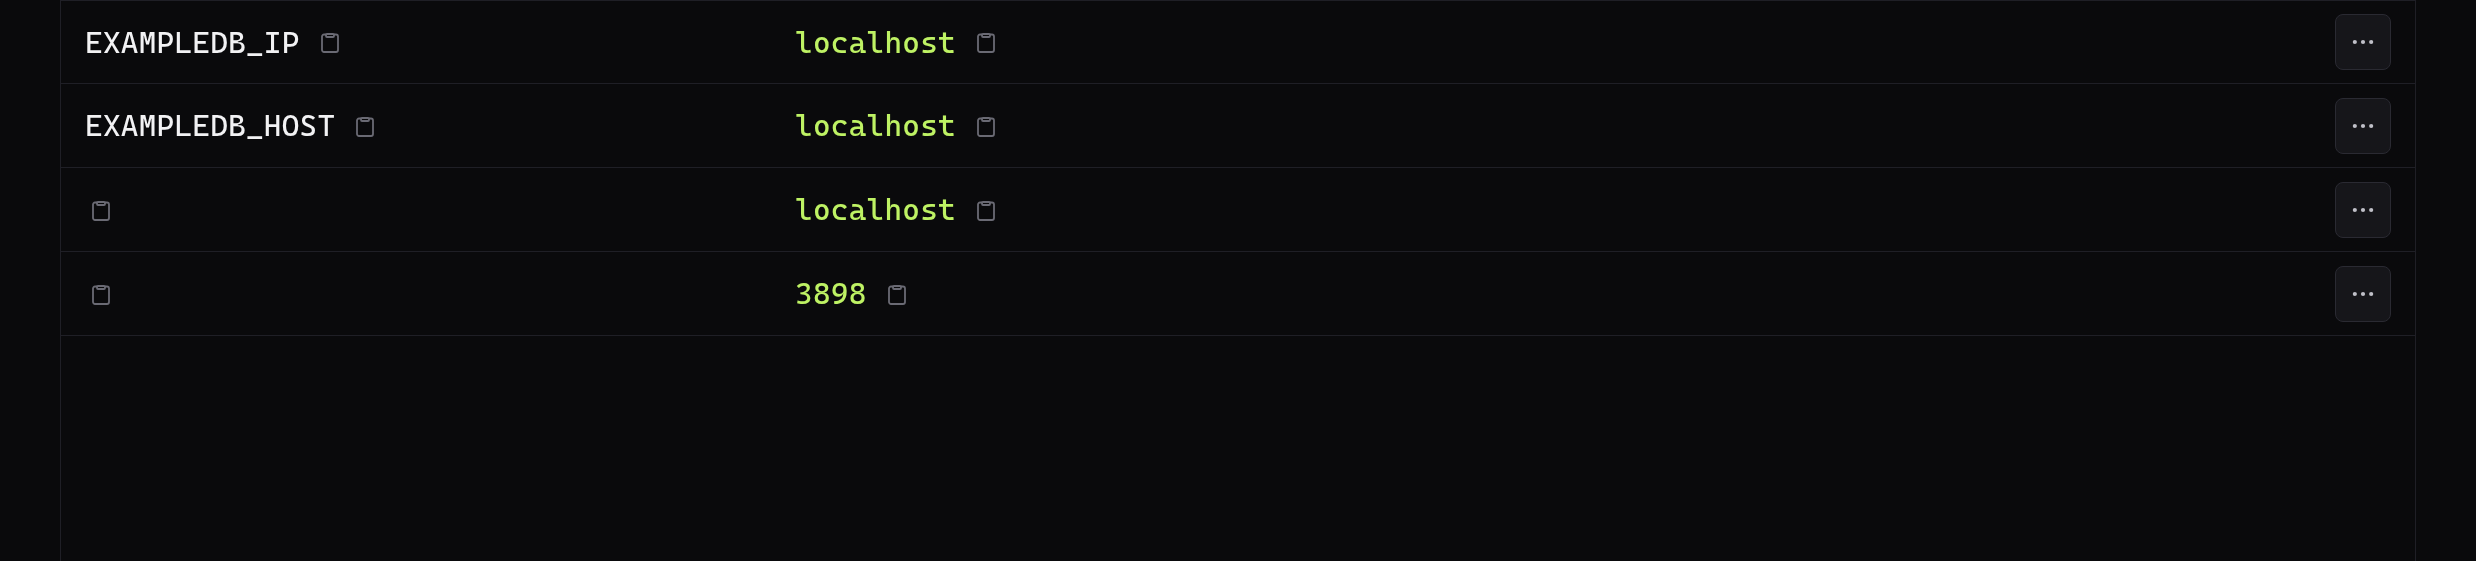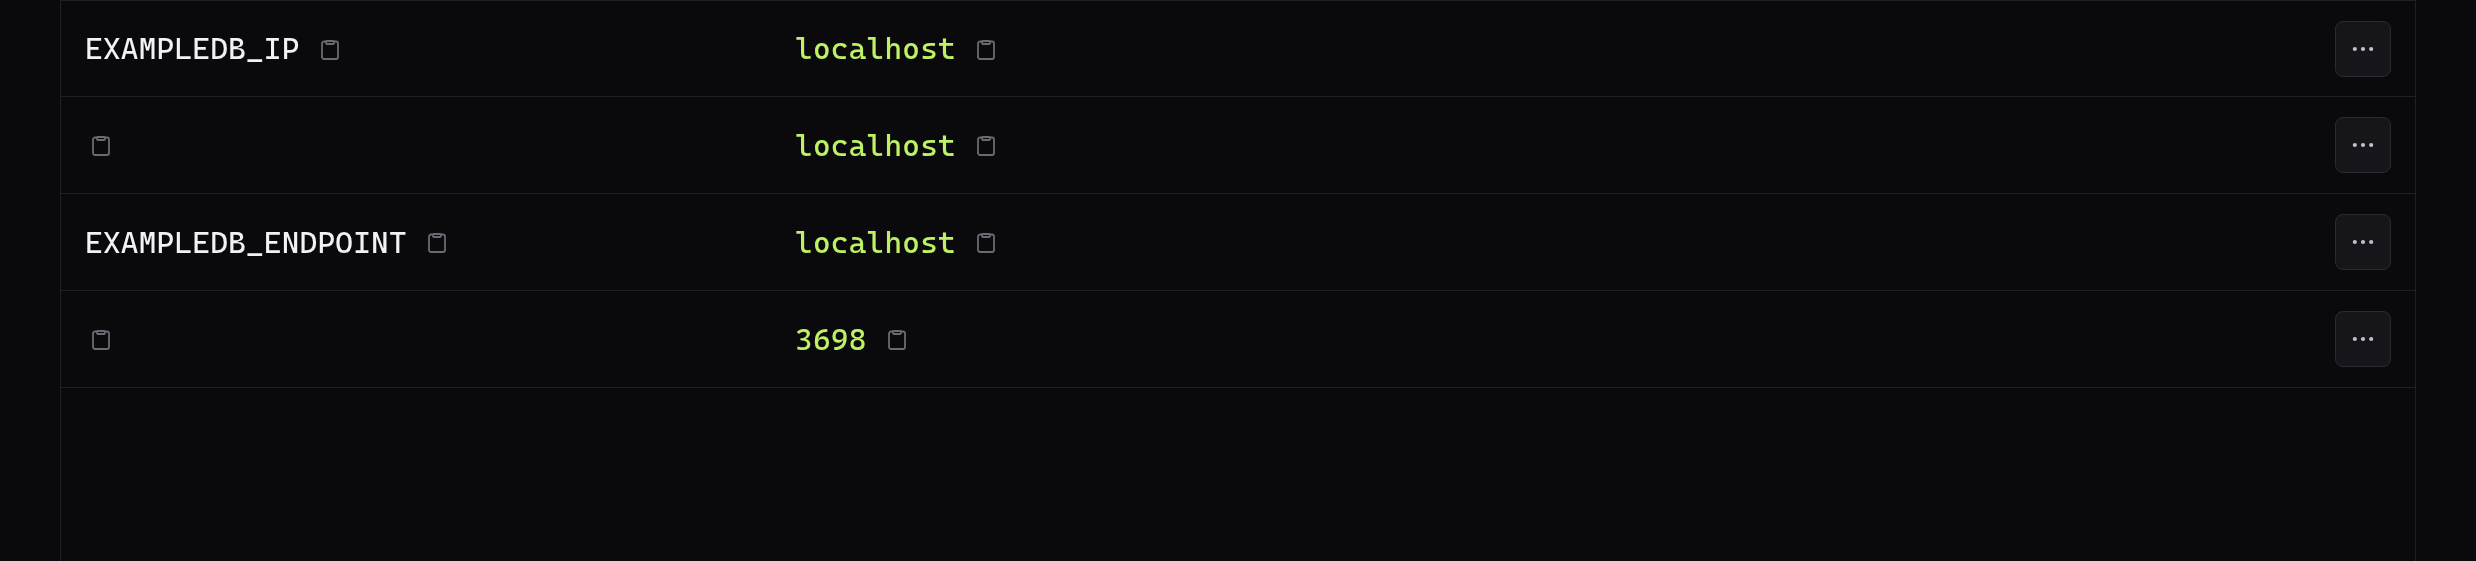--- a/index.html
+++ b/index.html
@@ -17,21 +17,21 @@
     }
     .table-container {
       border-left: 1px solid #1f1f26;
       border-right: 1px solid #1f1f26;
       height: 100%;
     }
     .row {
       display: flex;
       align-items: center;
       border-bottom: 1px solid #1f1f26;
-      height: 97px;
+      height: 84px;
       padding: 0 24px;
     }
     .row:first-child {
       border-top: 1px solid #1f1f26;
     }
     .col-key {
       flex: 0 0 710px;
       display: flex;
       align-items: center;
       gap: 14px;
@@ -118,20 +118,21 @@
           <circle cx="5" cy="12" r="1.8"></circle>
           <circle cx="12" cy="12" r="1.8"></circle>
           <circle cx="19" cy="12" r="1.8"></circle>
         </svg>
       </button>
     </div>
   </div>
 
   <div class="row">
     <div class="col-key">
+      <span class="key-text">EXAMPLEDB_HOST</span>
       <button class="copy-btn">
         <svg viewBox="0 0 24 24" fill="none" stroke="currentColor" stroke-width="1.8" stroke-linecap="round" stroke-linejoin="round">
           <rect x="8" y="4" width="8" height="3" rx="1" ry="1"></rect>
           <path d="M16 4.5h2a2 2 0 0 1 2 2V20a2 2 0 0 1-2 2H6a2 2 0 0 1-2-2V6.5a2 2 0 0 1 2-2h2"></path>
         </svg>
       </button>
     </div>
     <div class="col-value">
       <span class="value-text">localhost</span>
       <button class="copy-btn">
@@ -147,21 +148,20 @@
           <circle cx="5" cy="12" r="1.8"></circle>
           <circle cx="12" cy="12" r="1.8"></circle>
           <circle cx="19" cy="12" r="1.8"></circle>
         </svg>
       </button>
     </div>
   </div>
 
   <div class="row">
     <div class="col-key">
-      <span class="key-text">EXAMPLEDB_ENDPOINT</span>
       <button class="copy-btn">
         <svg viewBox="0 0 24 24" fill="none" stroke="currentColor" stroke-width="1.8" stroke-linecap="round" stroke-linejoin="round">
           <rect x="8" y="4" width="8" height="3" rx="1" ry="1"></rect>
           <path d="M16 4.5h2a2 2 0 0 1 2 2V20a2 2 0 0 1-2 2H6a2 2 0 0 1-2-2V6.5a2 2 0 0 1 2-2h2"></path>
         </svg>
       </button>
     </div>
     <div class="col-value">
       <span class="value-text">localhost</span>
       <button class="copy-btn">
@@ -185,21 +185,21 @@
   <div class="row">
     <div class="col-key">
       <button class="copy-btn">
         <svg viewBox="0 0 24 24" fill="none" stroke="currentColor" stroke-width="1.8" stroke-linecap="round" stroke-linejoin="round">
           <rect x="8" y="4" width="8" height="3" rx="1" ry="1"></rect>
           <path d="M16 4.5h2a2 2 0 0 1 2 2V20a2 2 0 0 1-2 2H6a2 2 0 0 1-2-2V6.5a2 2 0 0 1 2-2h2"></path>
         </svg>
       </button>
     </div>
     <div class="col-value">
-      <span class="value-text">3698</span>
+      <span class="value-text">3898</span>
       <button class="copy-btn">
         <svg viewBox="0 0 24 24" fill="none" stroke="currentColor" stroke-width="1.8" stroke-linecap="round" stroke-linejoin="round">
           <rect x="8" y="4" width="8" height="3" rx="1" ry="1"></rect>
           <path d="M16 4.5h2a2 2 0 0 1 2 2V20a2 2 0 0 1-2 2H6a2 2 0 0 1-2-2V6.5a2 2 0 0 1 2-2h2"></path>
         </svg>
       </button>
     </div>
     <div class="col-actions">
       <button class="more-btn">
         <svg viewBox="0 0 24 24" fill="currentColor">

